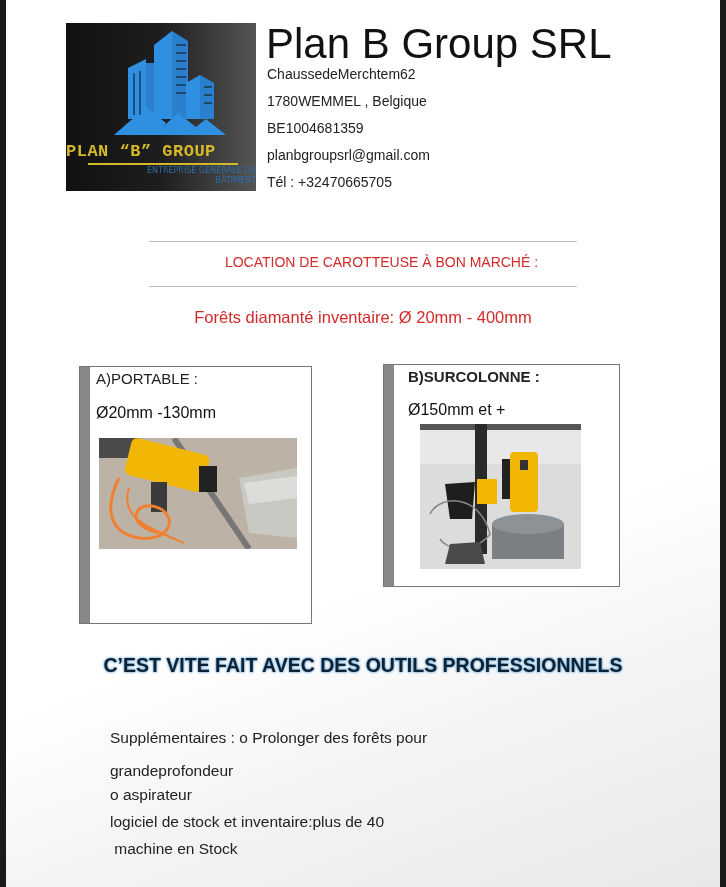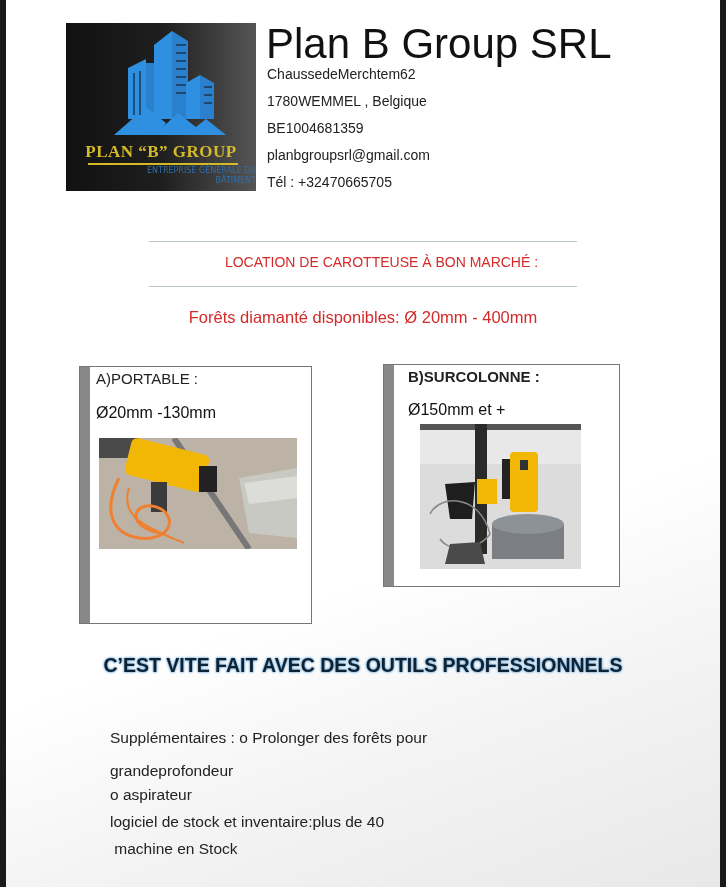--- a/index.html
+++ b/index.html
@@ -10,23 +10,23 @@
     background: linear-gradient(160deg, #ffffff 0%, #ffffff 62%, #f4f4f4 78%, #e8e8e8 100%);
   }
   .right-bar { position: absolute; right: 0; top: 0; width: 6px; height: 887px; background: #1a1a1a; }
   .logo {
     position: absolute; left: 60px; top: 23px; width: 190px; height: 168px;
     background: linear-gradient(90deg, #111 0%, #1e1e1e 50%, #555 100%);
     overflow: hidden;
   }
   .logo svg { position: absolute; left: 0; top: 0; }
   .logo-title {
-    position: absolute; left: 0; width: 190px; top: 119px; text-align: center;
+    position: absolute; left: 0; width: 190px; top: 119px; 
     color: #d4b92a; font-weight: bold; font-size: 17px; letter-spacing: 0.5px;
-    font-family: Liberation Serif, serif;
+    font-family: Liberation Mono, monospace;
   }
   .logo-underline { position: absolute; left: 22px; top: 140px; width: 150px; height: 2px; background: #d4b92a; }
   .logo-sub {
     position: absolute; left: 0; width: 190px; top: 143px; text-align: right;
     color: #2f6ea8; font-size: 8px; line-height: 10px; font-family: "DejaVu Sans", sans-serif;
   }
   .company-name { position: absolute; left: 260px; top: 20px; font-size: 42px; color: #111; }
   .info-line { position: absolute; left: 261px; font-size: 14px; color: #222; }
   .rule { position: absolute; left: 143px; width: 428px; height: 1px; background: #b8c4c8; }
   .location-head { position: absolute; left: 0; width: 720px; top: 254px; text-align: center; color: #d52a2a; font-size: 14px; padding-left: 31px; }
@@ -92,21 +92,21 @@
   <div class="company-name">Plan B Group SRL</div>
   <div class="info-line" style="top:66px">ChaussedeMerchtem62</div>
   <div class="info-line" style="top:93px">1780WEMMEL , Belgique</div>
   <div class="info-line" style="top:120px">BE1004681359</div>
   <div class="info-line" style="top:147px">planbgroupsrl@gmail.com</div>
   <div class="info-line" style="top:174px">Tél : +32470665705</div>
 
   <div class="rule" style="top:241px"></div>
   <div class="location-head">LOCATION DE CAROTTEUSE À BON MARCHÉ :</div>
   <div class="rule" style="top:286px"></div>
-  <div class="forets">Forêts diamanté disponibles: Ø 20mm - 400mm</div>
+  <div class="forets">Forêts diamanté inventaire: Ø 20mm - 400mm</div>
 
   <div class="card" style="left:73px;top:366px;width:233px;height:258px;">
     <div class="bar"></div>
     <div class="card-title" style="left:16px;top:3px;">A)PORTABLE :</div>
     <div class="card-range" style="left:16px;top:37px;">Ø20mm -130mm</div>
     <div class="photo" style="left:19px;top:71px;width:198px;height:111px;background:#b9b0a4;">
       <svg width="198" height="111" viewBox="0 0 198 111">
         <rect width="198" height="111" fill="#bcb3a6"></rect>
         <rect x="0" y="0" width="40" height="20" fill="#4a4a4a"></rect>
         <polygon points="140,40 198,30 198,100 150,95" fill="#c9c9c4"></polygon>

